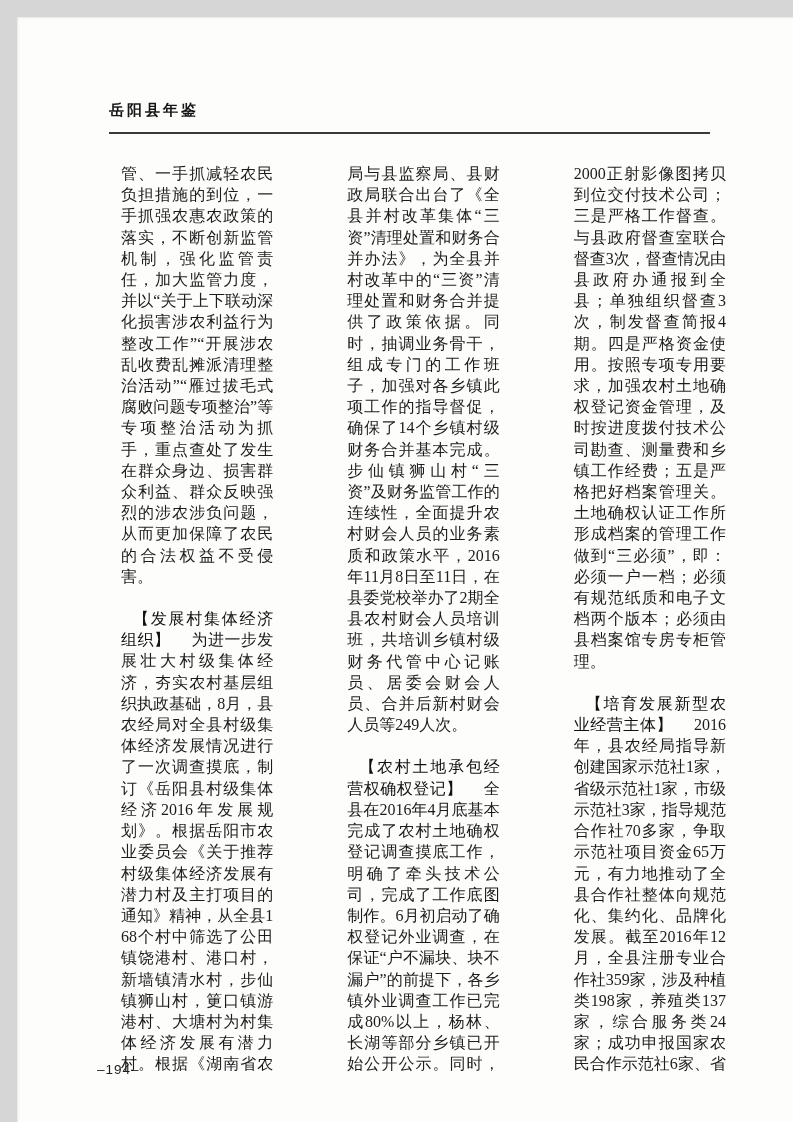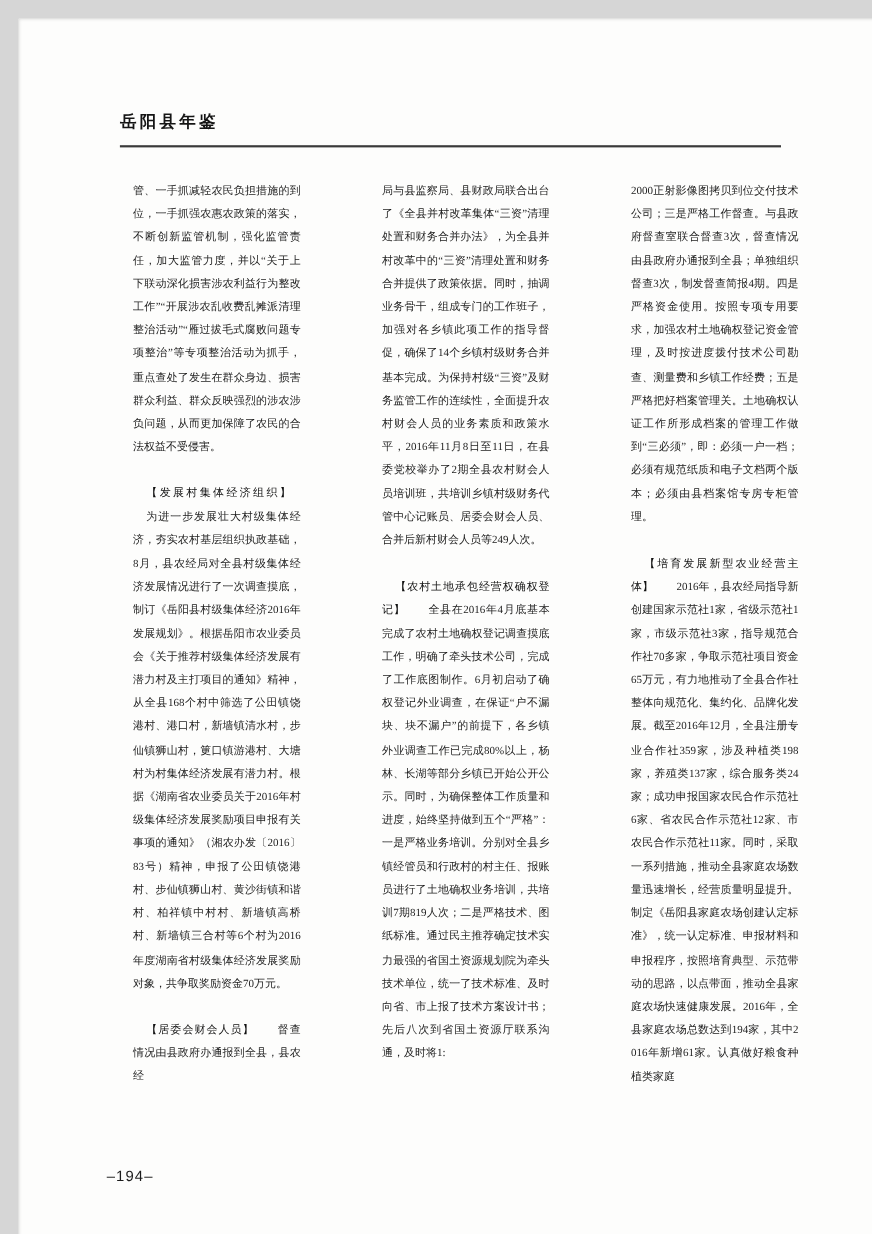--- a/index.html
+++ b/index.html
@@ -38,21 +38,21 @@
     width: 653px;
     display: flex;
     gap: 26px;
   }
   .column {
     width: 200px;
     height: 922px;
     overflow: hidden;
   }
   .para {
-    font-size: 10px;
+    font-size: 16px;
     line-height: 21.2px;
     color: #1c1c1c;
     text-align: justify;
     text-justify: inter-ideograph;
     word-break: break-all;
   }
   .entry { margin-top: 21px; }
   .entry-heading {
     font-family: "Liberation Sans", "DejaVu Sans", sans-serif;
     font-weight: 400;
@@ -81,21 +81,21 @@
 
   <main class="content">
 
     <section class="column">
       <p class="para">管、一手抓减轻农民负担措施的到位，一手抓强农惠农政策的落实，不断创新监管机制，强化监管责任，加大监管力度，并以“关于上下联动深化损害涉农利益行为整改工作”“开展涉农乱收费乱摊派清理整治活动”“雁过拔毛式腐败问题专项整治”等专项整治活动为抓手，重点查处了发生在群众身边、损害群众利益、群众反映强烈的涉农涉负问题，从而更加保障了农民的合法权益不受侵害。</p>
       <p class="para entry"><span class="entry-heading">【发展村集体经济组织】</span><span class="entry-text">为进一步发展壮大村级集体经济，夯实农村基层组织执政基础，8月，县农经局对全县村级集体经济发展情况进行了一次调查摸底，制订《岳阳县村级集体经济2016年发展规划》。根据岳阳市农业委员会《关于推荐村级集体经济发展有潜力村及主打项目的通知》精神，从全县168个村中筛选了公田镇饶港村、港口村，新墙镇清水村，步仙镇狮山村，筻口镇游港村、大塘村为村集体经济发展有潜力村。根据《湖南省农业委员关于2016年村级集体经济发展奖励项目申报有关事项的通知》（湘农办发〔2016〕83号）精神，申报了公田镇饶港村、步仙镇狮山村、黄沙街镇和谐村、柏祥镇中村村、新墙镇高桥村、新墙镇三合村等6个村为2016年度湖南省村级集体经济发展奖励对象，共争取奖励资金70万元。</span></p>
       <p class="para entry"><span class="entry-heading">【居委会财会人员】</span><span class="entry-text">督查情况由县政府办通报到全县，县农经</span></p>
     </section>
 
     <section class="column">
-      <p class="para">局与县监察局、县财政局联合出台了《全县并村改革集体“三资”清理处置和财务合并办法》，为全县并村改革中的“三资”清理处置和财务合并提供了政策依据。同时，抽调业务骨干，组成专门的工作班子，加强对各乡镇此项工作的指导督促，确保了14个乡镇村级财务合并基本完成。为保持村级“三资”及财务监管工作的连续性，全面提升农村财会人员的业务素质和政策水平，2016年11月8日至11日，在县委党校举办了2期全县农村财会人员培训班，共培训乡镇村级财务代管中心记账员、居委会财会人员、合并后新村财会人员等249人次。</p>
+      <p class="para">局与县监察局、县财政局联合出台了《全县并村改革集体“三资”清理处置和财务合并办法》，为全县并村改革中的“三资”清理处置和财务合并提供了政策依据。同时，抽调业务骨干，组成专门的工作班子，加强对各乡镇此项工作的指导督促，确保了14个乡镇村级财务合并基本完成。步仙镇狮山村“三资”及财务监管工作的连续性，全面提升农村财会人员的业务素质和政策水平，2016年11月8日至11日，在县委党校举办了2期全县农村财会人员培训班，共培训乡镇村级财务代管中心记账员、居委会财会人员、合并后新村财会人员等249人次。</p>
       <p class="para entry"><span class="entry-heading">【农村土地承包经营权确权登记】</span><span class="entry-text">全县在2016年4月底基本完成了农村土地确权登记调查摸底工作，明确了牵头技术公司，完成了工作底图制作。6月初启动了确权登记外业调查，在保证“户不漏块、块不漏户”的前提下，各乡镇外业调查工作已完成80%以上，杨林、长湖等部分乡镇已开始公开公示。同时，为确保整体工作质量和进度，始终坚持做到五个“严格”：一是严格业务培训。分别对全县乡镇经管员和行政村的村主任、报账员进行了土地确权业务培训，共培训7期819人次；二是严格技术、图纸标准。通过民主推荐确定技术实力最强的省国土资源规划院为牵头技术单位，统一了技术标准、及时向省、市上报了技术方案设计书；先后八次到省国土资源厅联系沟通，及时将1:</span></p>
     </section>
 
     <section class="column">
       <p class="para">2000正射影像图拷贝到位交付技术公司；三是严格工作督查。与县政府督查室联合督查3次，督查情况由县政府办通报到全县；单独组织督查3次，制发督查简报4期。四是严格资金使用。按照专项专用要求，加强农村土地确权登记资金管理，及时按进度拨付技术公司勘查、测量费和乡镇工作经费；五是严格把好档案管理关。土地确权认证工作所形成档案的管理工作做到“三必须”，即：必须一户一档；必须有规范纸质和电子文档两个版本；必须由县档案馆专房专柜管理。</p>
       <p class="para entry"><span class="entry-heading">【培育发展新型农业经营主体】</span><span class="entry-text">2016年，县农经局指导新创建国家示范社1家，省级示范社1家，市级示范社3家，指导规范合作社70多家，争取示范社项目资金65万元，有力地推动了全县合作社整体向规范化、集约化、品牌化发展。截至2016年12月，全县注册专业合作社359家，涉及种植类198家，养殖类137家，综合服务类24家；成功申报国家农民合作示范社6家、省农民合作示范社12家、市农民合作示范社11家。同时，采取一系列措施，推动全县家庭农场数量迅速增长，经营质量明显提升。制定《岳阳县家庭农场创建认定标准》，统一认定标准、申报材料和申报程序，按照培育典型、示范带动的思路，以点带面，推动全县家庭农场快速健康发展。2016年，全县家庭农场总数达到194家，其中2016年新增61家。认真做好粮食种植类家庭</span></p>
     </section>
 
   </main>
 

